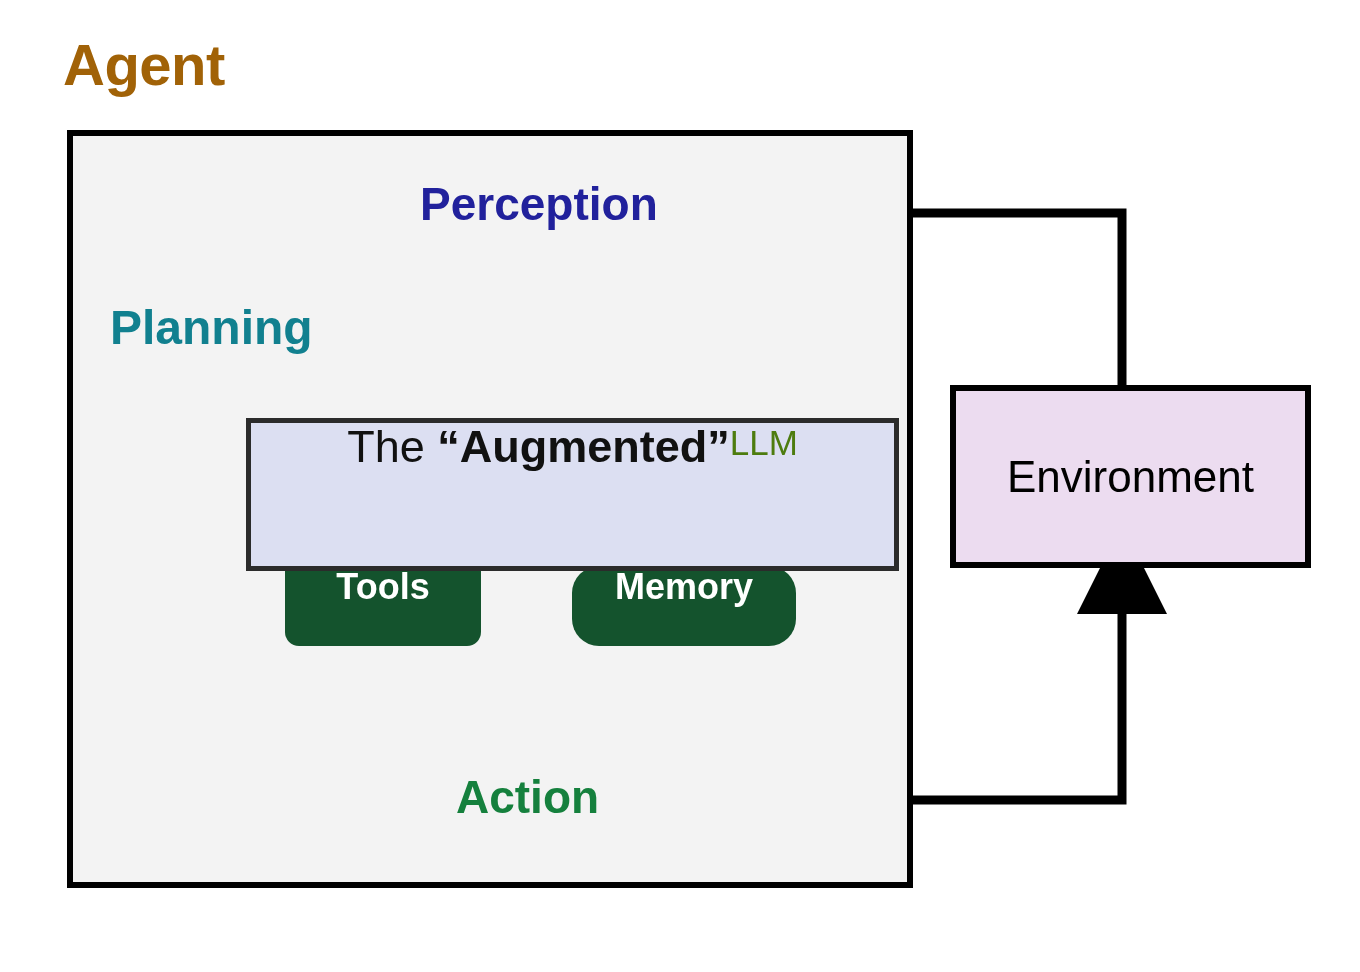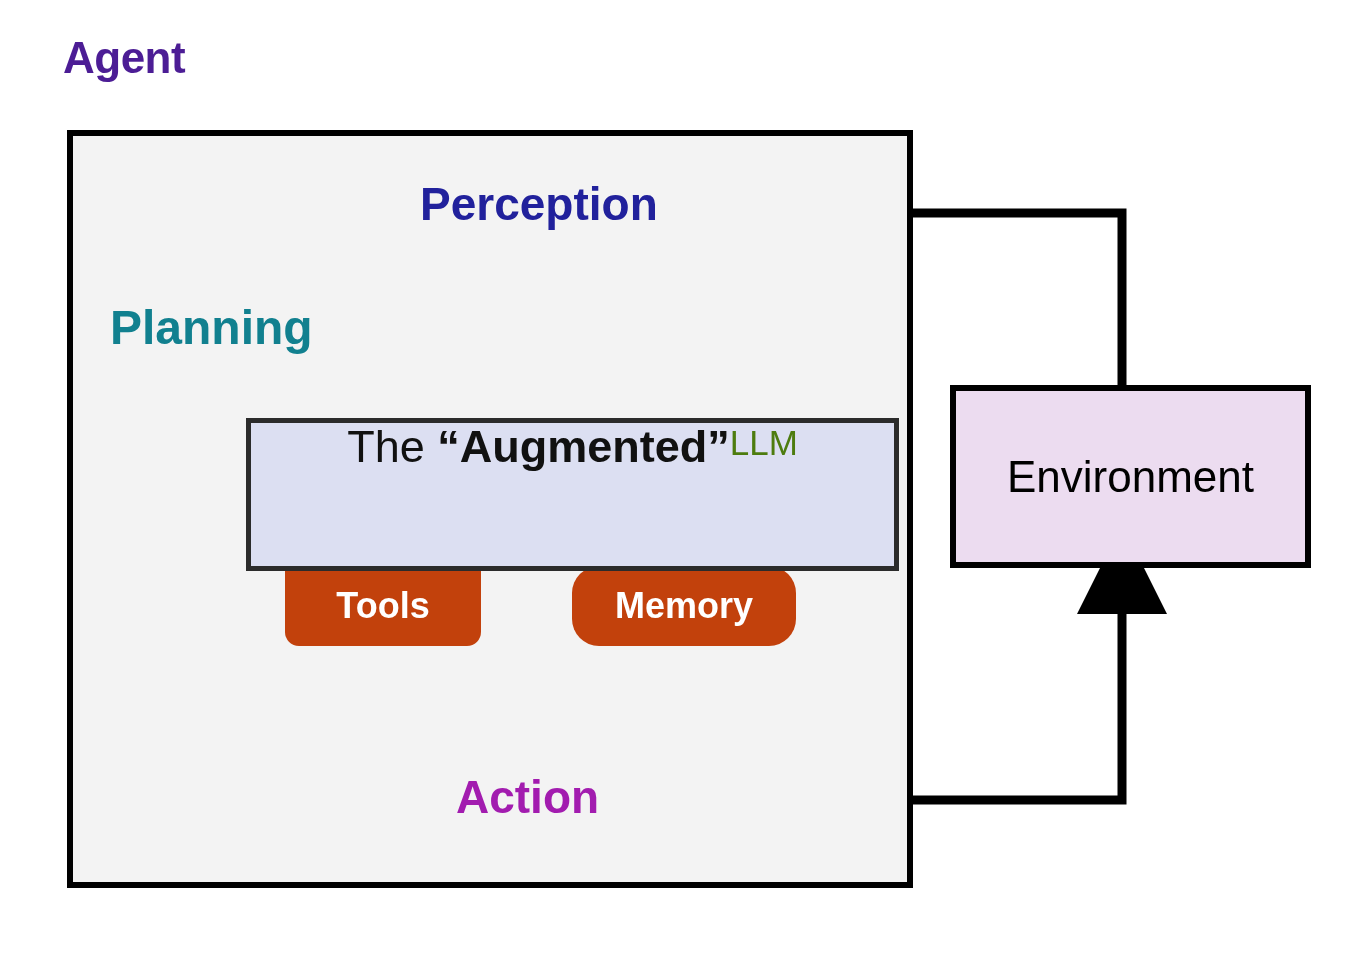--- a/index.html
+++ b/index.html
@@ -18,23 +18,23 @@
     position: absolute;
     left: 0; top: 0;
     width: 1360px;
     height: 972px;
   }
   
   .agent-label {
     position: absolute;
     left: 63px;
     top: 36px;
-    font-size: 44px;
+    font-size: 58px;
     font-weight: bold;
-    color: #4c1d95;
+    color: #a16207;
     letter-spacing: -0.5px;
     line-height: 1;
     white-space: nowrap;
   }
   .agent-box {
     position: absolute;
     left: 67px;
     top: 130px;
     width: 846px;
     height: 758px;
@@ -58,21 +58,21 @@
   .planning-label {
     left: 110px;
     top: 304px;
     font-size: 48px;
     color: #11808f;
   }
   .action-label {
     left: 456px;
     top: 774px;
     font-size: 46px;
-    color: #a21caf;
+    color: #15803d;
   }
   
   .llm-box {
     position: absolute;
     left: 246px;
     top: 418px;
     width: 653px;
     height: 153px;
     box-sizing: border-box;
     border: 5px solid #2b2b2b;
@@ -95,26 +95,25 @@
     font-size: 35px;
     font-weight: normal;
     color: #4d7c0f;
     line-height: 1.12;
     white-space: nowrap;
   }
   
   .tab {
     position: absolute;
     box-sizing: border-box;
-    background: #c2410c;
+    background: #14532d;
     color: #ffffff;
     font-size: 36px;
     font-weight: bold;
     display: flex;
-    align-items: center;
     justify-content: center;
     border-bottom-left-radius: 14px;
     border-bottom-right-radius: 14px;
     z-index: 3;
     white-space: nowrap;
   }
   .tab-tools {
     left: 285px;
     top: 566px;
     width: 196px;

